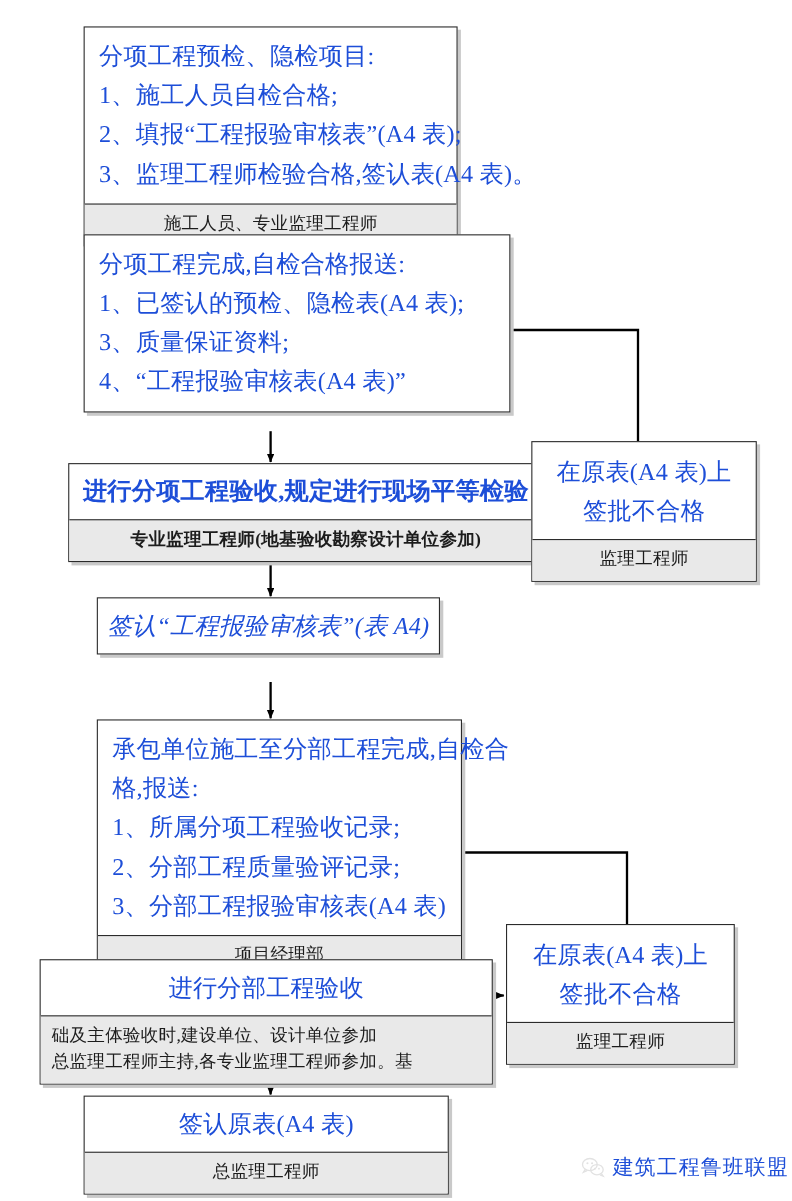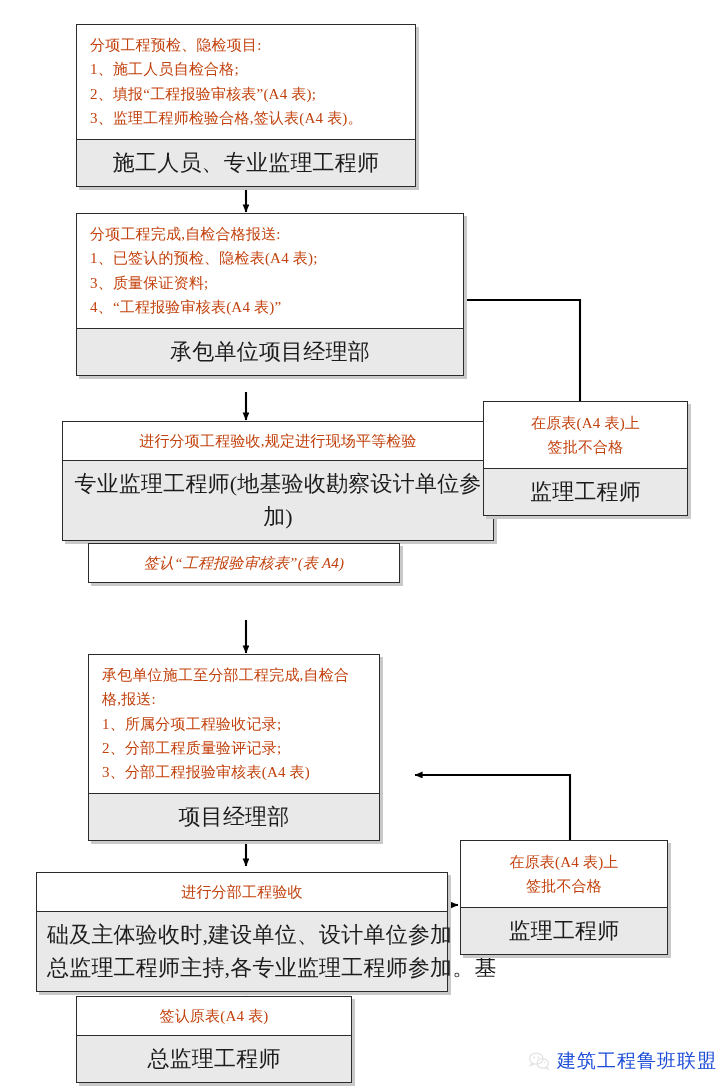--- a/index.html
+++ b/index.html
@@ -22,36 +22,36 @@
   .node {
     position: absolute;
     box-sizing: border-box;
     border: 1.6px solid #2b2b2b;
     background: #ffffff;
     box-shadow: 3px 3px 0 0 #c9c9c9;
   }
   .node .body {
     box-sizing: border-box;
     padding: 8px 13px 9px 13px;
-    color: #c2410c;
-    font-size: 15px;
+    color: #1d4ed8;
+    font-size: 22px;
     line-height: 1.62;
     letter-spacing: 0.2px;
   }
   .node .body.center {
     text-align: center;
     padding: 7px 8px 7px 8px;
   }
   .node .actor {
     box-sizing: border-box;
     border-top: 1.6px solid #2b2b2b;
     background: #e9e9e9;
     text-align: center;
     color: #1c1c1c;
-    font-size: 22px;
+    font-size: 16px;
     line-height: 1.5;
     padding: 6px 6px 7px 6px;
     letter-spacing: 0.2px;
   }
   .line-row { white-space: nowrap; }
 
   
   #wires {
     position: absolute;
     left: 0;
@@ -127,58 +127,57 @@
     <div class="actor">施工人员、专业监理工程师</div>
   </div>
 
   <div class="node" style="left:76px; top:213px; width:388px;">
     <div class="body">
       <div class="line-row">分项工程完成,自检合格报送:</div>
       <div class="line-row">1、已签认的预检、隐检表(A4 表);</div>
       <div class="line-row">3、质量保证资料;</div>
       <div class="line-row">4、“工程报验审核表(A4 表)”</div>
     </div>
-    <div class="actor">承包单位项目经理部</div>
-  </div>
-
-  <div class="node" style="left:62px; top:421px; width:432px;">
+  </div>
+
+  <div class="node" style="left:62px; top:421px; width:432px;font-weight:bold;">
     <div class="body center">
       <div class="line-row">进行分项工程验收,规定进行现场平等检验</div>
     </div>
     <div class="actor">专业监理工程师(地基验收勘察设计单位参加)</div>
   </div>
 
   <div class="node" style="left:88px; top:543px; width:312px;font-style:italic;">
     <div class="body center">
       <div class="line-row">签认“工程报验审核表”(表 A4)</div>
     </div>
   </div>
 
-  <div class="node" style="left:88px; top:654px; width:292px;">
+  <div class="node" style="left:88px; top:654px; width:332px;">
     <div class="body">
       <div class="line-row">承包单位施工至分部工程完成,自检合</div>
       <div class="line-row">格,报送:</div>
       <div class="line-row">1、所属分项工程验收记录;</div>
       <div class="line-row">2、分部工程质量验评记录;</div>
       <div class="line-row">3、分部工程报验审核表(A4 表)</div>
     </div>
     <div class="actor">项目经理部</div>
   </div>
 
   <div class="node" style="left:36px; top:872px; width:412px;">
     <div class="body center">
       <div class="line-row">进行分部工程验收</div>
     </div>
     <div class="actor" style="text-align:left; padding-left:10px; padding-right:10px;">
       <div class="line-row">础及主体验收时,建设单位、设计单位参加</div>
       <div class="line-row">总监理工程师主持,各专业监理工程师参加。基</div>
     </div>
   </div>
 
-  <div class="node" style="left:76px; top:996px; width:276px;">
+  <div class="node" style="left:76px; top:996px; width:332px;">
     <div class="body center">
       <div class="line-row">签认原表(A4 表)</div>
     </div>
     <div class="actor">总监理工程师</div>
   </div>
 
   <div class="node" style="left:483px; top:401px; width:205px;">
     <div class="body center" style="padding-top:9px;padding-bottom:8px;">
       <div class="line-row">在原表(A4 表)上</div>
       <div class="line-row">签批不合格</div>

